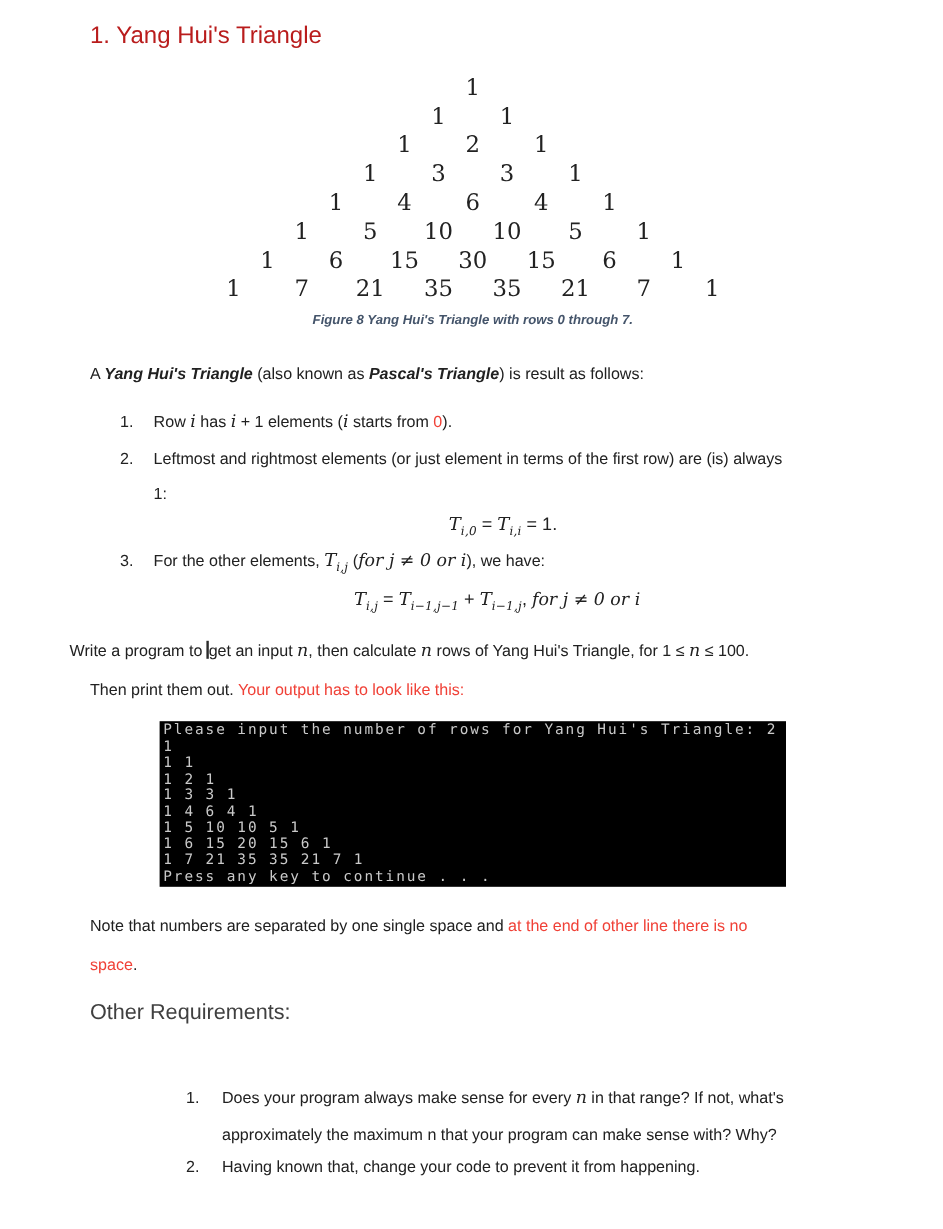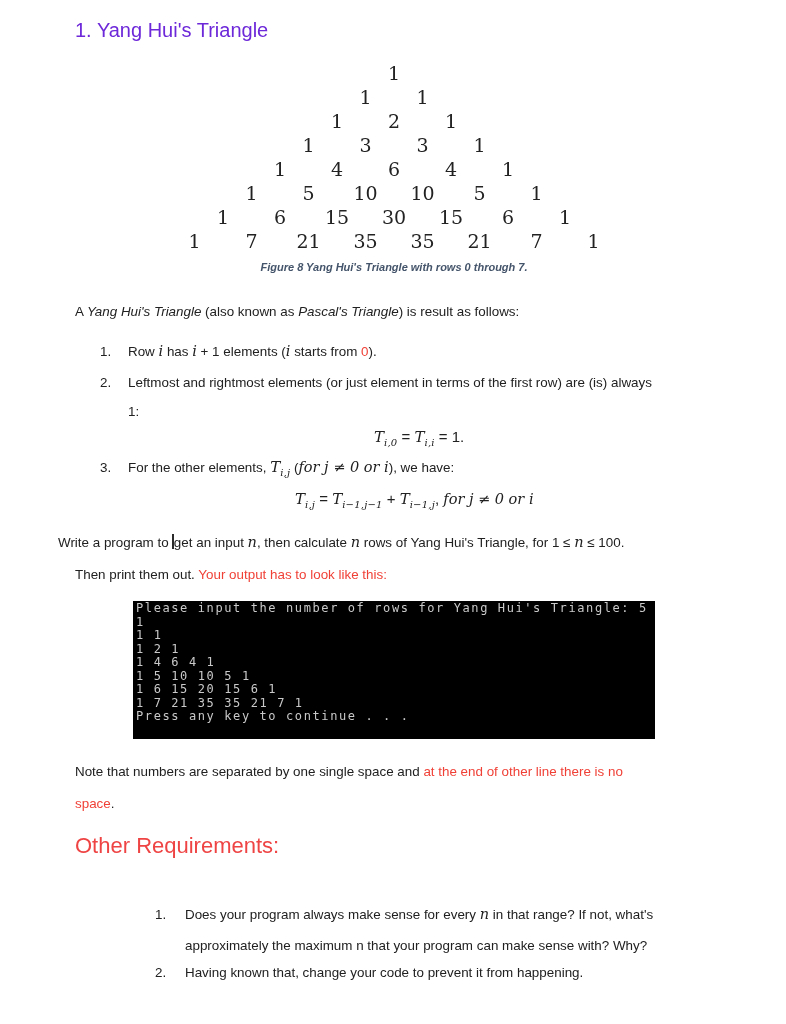--- a/index.html
+++ b/index.html
@@ -2,24 +2,24 @@
 <html><head>
 <meta charset="utf-8">
 <style>
   html,body{margin:0;padding:0;background:#fff;}
   .page{
     position:relative; width:786px; height:1024px; background:#ffffff;
     font-family:"Liberation Sans", sans-serif; color:#212121; overflow:hidden;
   }
   .abs{position:absolute; white-space:pre;}
   .line{font-size:13.4px; line-height:17px;}
-  .it{font-style:italic;}
+  .it{font-style:italic;font-weight:bold;}
   .red{color:#f04137;}
-  .blue-h1{color:#6d28d9; font-size:20px; font-weight:400;}
-  .blue-h2{color:#ef4444; font-size:22px; font-weight:400;}
+  .blue-h1{color:#b91c1c; font-size:20px; font-weight:400;}
+  .blue-h2{color:#404040; font-size:18px; font-weight:400;}
   .num{display:inline-block; width:28px;}
   .num-sub{display:inline-block; width:30px;}
   .bullet-marker{display:inline-block; width:28px; font-size:13px;}
   
   .mi{font-family:"DejaVu Serif", serif; font-style:italic; font-size:14.5px;}
   .mt{font-family:"DejaVu Serif", serif; font-style:italic; font-size:15px;}
   .msub{font-family:"DejaVu Serif", serif; font-style:italic; font-size:10px; position:relative; top:3.5px; letter-spacing:0.2px;}
   .formula{font-size:15px;}
   
   .triangle{position:absolute; left:75px; top:62px; width:638px;}
@@ -114,24 +114,25 @@
 
   <div class="abs line" style="left:100px; top:459px;"><span class="num">3.</span><span>For the other elements, </span><span class="mt">T</span><span class="msub">i,j</span><span> (</span><span class="mi">for j ≠ 0 or i</span><span>), we have:</span></div>
 
   <div class="abs formula" style="left:295px; top:490px;"><span class="mt">T</span><span class="msub">i,j</span><span> = </span><span class="mt">T</span><span class="msub">i−1,j−1</span><span> + </span><span class="mt">T</span><span class="msub">i−1,j</span><span>, </span><span class="mi">for j ≠ 0 or i</span></div>
 
   <div class="abs line" style="left:58px; top:534px;"><span>Write a program to </span><span class="caret"></span><span>get an input </span><span class="mi">n</span><span>, then calculate </span><span class="mi">n</span><span> rows of Yang Hui's Triangle, for 1 ≤ </span><span class="mi">n</span><span> ≤ 100.</span></div>
 
   <div class="abs line" style="left:75px; top:566px;"><span>Then print them out. </span><span class="red">Your output has to look like this:</span></div>
 
   <div class="console">
-      <div class="console-line">Please input the number of rows for Yang Hui's Triangle: 5</div>
+      <div class="console-line">Please input the number of rows for Yang Hui's Triangle: 2</div>
       <div class="console-line">1</div>
       <div class="console-line">1 1</div>
       <div class="console-line">1 2 1</div>
+      <div class="console-line">1 3 3 1</div>
       <div class="console-line">1 4 6 4 1</div>
       <div class="console-line">1 5 10 10 5 1</div>
       <div class="console-line">1 6 15 20 15 6 1</div>
       <div class="console-line">1 7 21 35 35 21 7 1</div>
       <div class="console-line">Press any key to continue . . .</div>
     </div>
 
   <div class="abs line" style="left:75px; top:763px;"><span>Note that numbers are separated by one single space and </span><span class="red">at the end of other line there is no</span></div>
 
   <div class="abs line" style="left:75px; top:795px;"><span class="red">space</span><span>.</span></div>

